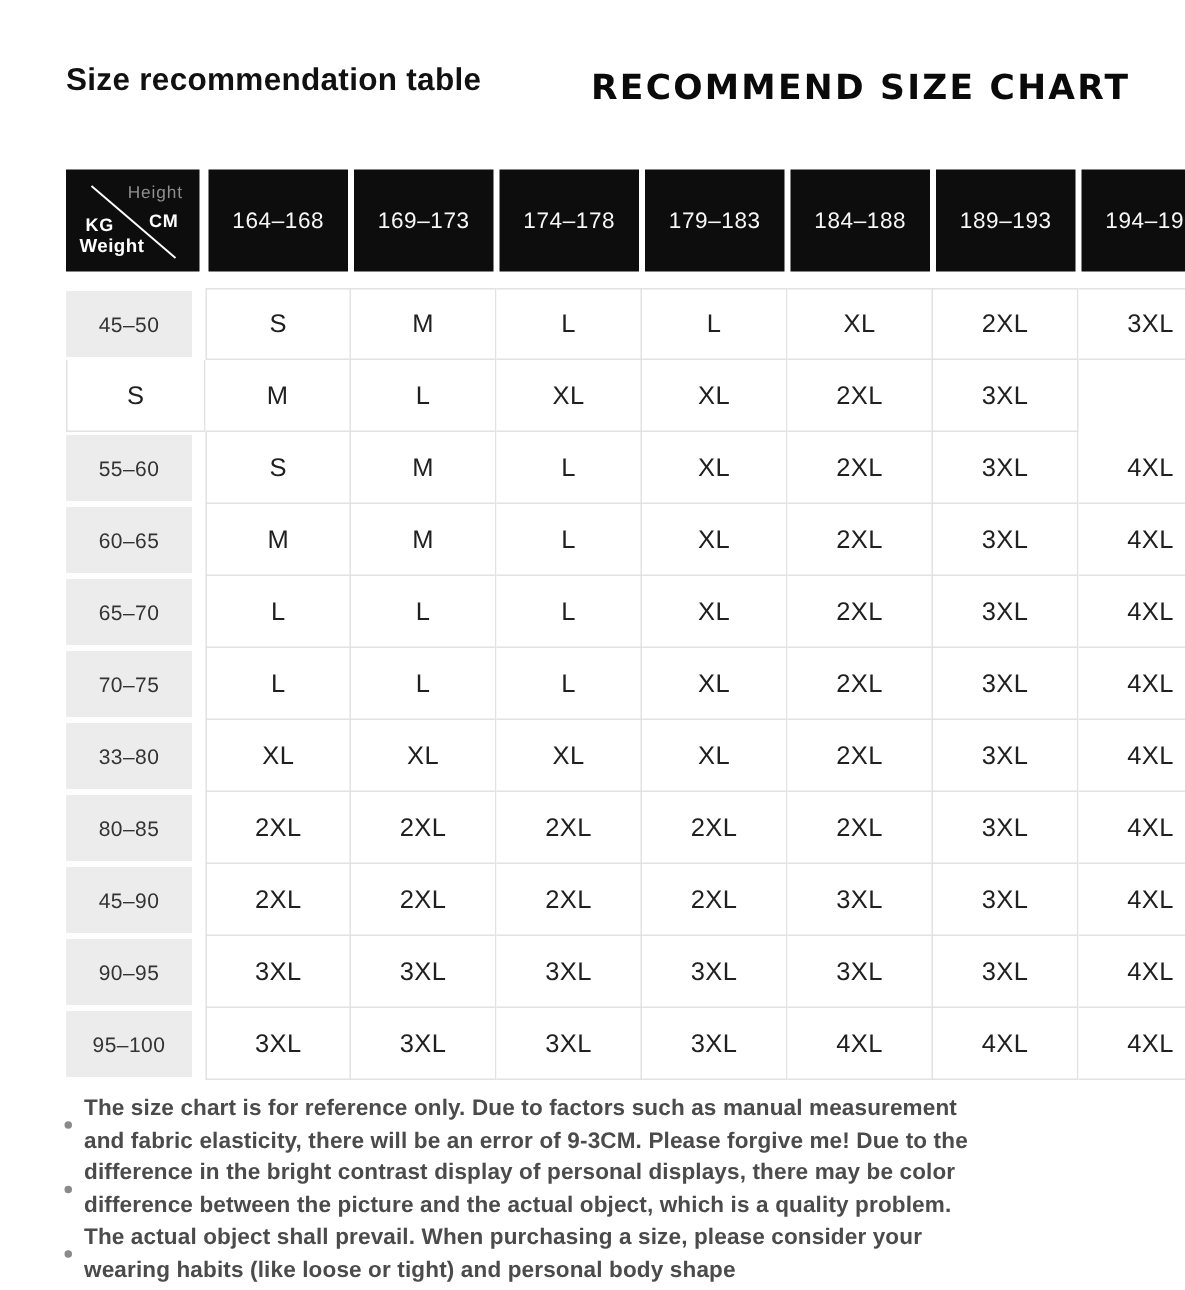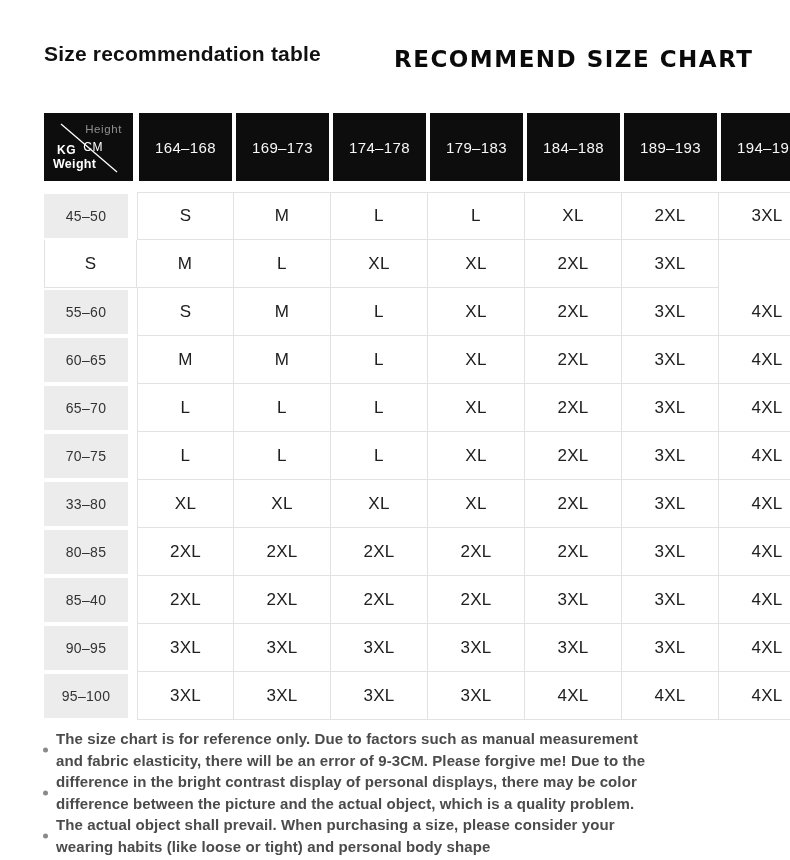--- a/index.html
+++ b/index.html
@@ -23,21 +23,21 @@
     letter-spacing: 1.5px; white-space: nowrap; text-align: right;
   }
   .size-table { position: absolute; left: 44px; top: 113px; width: 772px; }
   .head-row {
     display: grid; grid-template-columns: 93px repeat(7, 1fr);
     height: 68px;
   }
   .corner-cell { background: #0d0d0d; margin-right: 4px; position: relative; }
   .corner-cell svg { position: absolute; left: 0; top: 0; }
   .c-height { position: absolute; right: 11px; top: 10px; color: #8f8f8f; font-size: 11.5px; letter-spacing: 0.6px; }
-  .c-cm     { position: absolute; right: 30px; top: 27px; color: #ffffff; font-size: 12px; font-weight: normal; letter-spacing: 0.5px; }
+  .c-cm     { position: absolute; right: 14px; top: 27px; color: #ffffff; font-size: 12px; font-weight: bold; letter-spacing: 0.5px; }
   .c-kg     { position: absolute; left: 13px;  top: 30px; color: #ffffff; font-size: 12px; font-weight: bold; letter-spacing: 0.5px; }
   .c-weight { position: absolute; left: 9px;   top: 44px; color: #ffffff; font-size: 12.5px; font-weight: bold; letter-spacing: 0.3px; }
   .head-cell {
     background: #0d0d0d; color: #f7f7f7; margin: 0 2px;
     display: flex; align-items: center; justify-content: center;
     font-size: 15px; letter-spacing: 0.4px;
   }
   .table-body { margin-top: 11px; }
   .table-row { display: grid; grid-template-columns: 93px repeat(7, 1fr); height: 48px; }
   .weight-cell {
@@ -167,21 +167,21 @@
         <div class="weight-cell">80–85</div>
         <div class="size-cell first-col">2XL</div>
         <div class="size-cell">2XL</div>
         <div class="size-cell">2XL</div>
         <div class="size-cell">2XL</div>
         <div class="size-cell">2XL</div>
         <div class="size-cell">3XL</div>
         <div class="size-cell">4XL</div>
       </div>
       <div class="table-row">
-        <div class="weight-cell">85–40</div>
+        <div class="weight-cell">45–90</div>
         <div class="size-cell first-col">2XL</div>
         <div class="size-cell">2XL</div>
         <div class="size-cell">2XL</div>
         <div class="size-cell">2XL</div>
         <div class="size-cell">3XL</div>
         <div class="size-cell">3XL</div>
         <div class="size-cell">4XL</div>
       </div>
       <div class="table-row">
         <div class="weight-cell">90–95</div>

